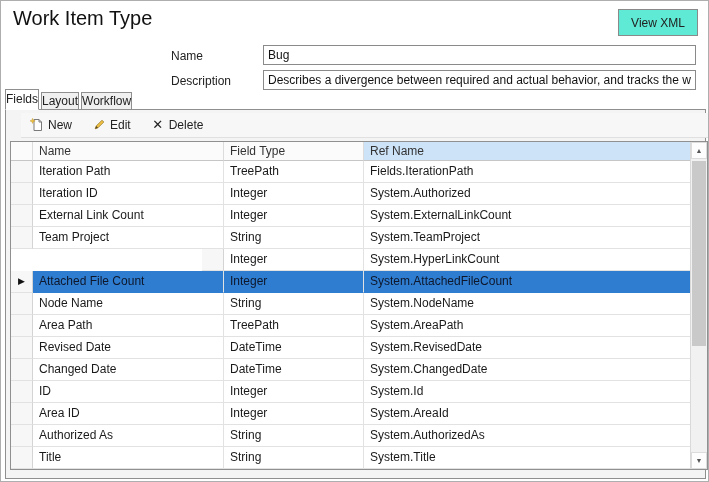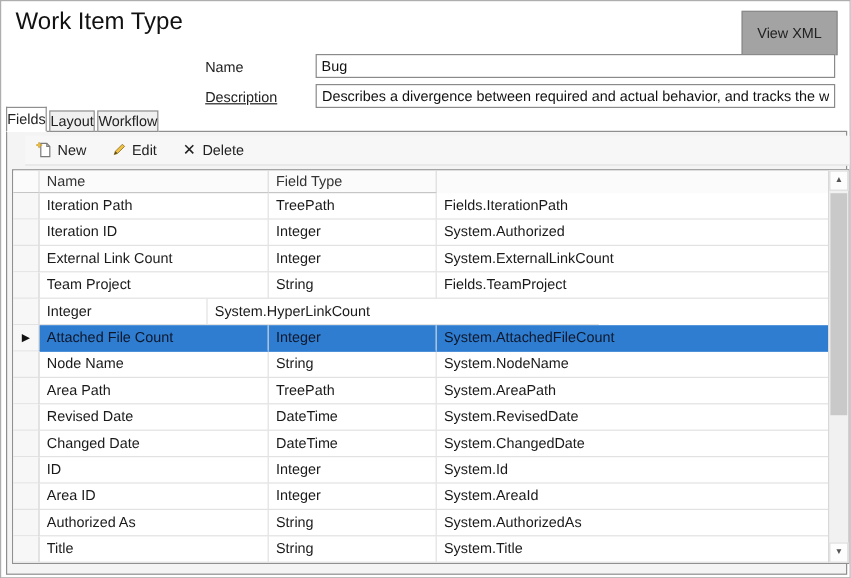--- a/index.html
+++ b/index.html
@@ -6,27 +6,27 @@
   *{box-sizing:border-box;font-family:"Liberation Sans","DejaVu Sans",sans-serif;}
 
   .window{
     position:relative;width:709px;height:482px;background:#ffffff;
     border:1px solid #aeaeae;overflow:hidden;font-size:12px;color:#1a1a1a;
   }
 
   .title{position:absolute;left:12px;top:6px;font-size:20px;font-weight:400;color:#111;}
 
   .view-xml{
-    position:absolute;top:8px;right:10px;width:80px;height:37px;
-    background:#a3a3a3;border:1px solid #8a8a8a;font-size:12px;color:#222;cursor:default;
+    position:absolute;top:8px;right:10px;width:80px;height:27px;
+    background:#5eead4;border:1px solid #8a8a8a;font-size:12px;color:#222;cursor:default;
   }
 
   .form-label{position:absolute;left:170px;width:90px;color:#222;}
   .name-label{top:48px;}
-  .desc-label{top:73px;text-decoration:underline;}
+  .desc-label{top:73px;}
   .form-input{
     position:absolute;left:262px;width:433px;height:20px;
     border:1px solid #8a8a8a;padding:2px 4px;font-size:12px;color:#111;
     white-space:nowrap;overflow:hidden;background:#fff;
   }
   .name-input{top:44px;}
   .desc-input{top:69px;}
 
   .tabstrip{position:absolute;left:4px;top:88px;height:21px;display:flex;align-items:flex-end;z-index:3;}
   .tab{
@@ -62,21 +62,21 @@
     height:19px;line-height:18px;padding-left:6px;color:#333;
     border-right:1px solid #dcdcdc;border-bottom:1px solid #c6c6c6;
     white-space:nowrap;overflow:hidden;
   }
   .ref-hl{background:var(--refhl,#cde3f7);border-right:none;}
   .w-sel{width:22px;padding-left:0;}
   .w-name{width:191px;}
   .w-type{width:140px;}
   .w-ref{width:326px;}
 
-  .grid-row{display:flex;height:22px;line-height:21px;}
+  .grid-row{display:flex;height:22px;line-height:21px;justify-content:flex-end;}
   .cell{
     padding-left:6px;border-right:1px solid #e2e2e2;border-bottom:1px solid #e2e2e2;
     white-space:nowrap;overflow:hidden;color:#1a1a1a;
   }
   .cell.selector{
     width:22px;padding-left:0;background:#f7f7f7;border-right:1px solid #d4d4d4;
     text-align:center;font-size:9px;color:#111;
   }
   .cell.c0{width:191px;}
   .cell.c1{width:140px;}
@@ -147,20 +147,21 @@
       <span>Delete</span>
     </div>
   </div>
 
   <div class="grid">
     <div class="grid-main">
       <div class="grid-header">
         <div class="hcell w-sel"></div>
         <div class="hcell w-name">Name</div>
         <div class="hcell w-type">Field Type</div>
+        <div class="hcell w-ref ref-hl">Ref Name</div>
       </div>
       <div class="grid-body">
           <div class="grid-row">
             <div class="cell selector"></div>
             <div class="cell c0">Iteration Path</div>
             <div class="cell c1">TreePath</div>
             <div class="cell c2">Fields.IterationPath</div>
           </div>
           <div class="grid-row">
             <div class="cell selector"></div>
@@ -171,21 +172,21 @@
           <div class="grid-row">
             <div class="cell selector"></div>
             <div class="cell c0">External Link Count</div>
             <div class="cell c1">Integer</div>
             <div class="cell c2">System.ExternalLinkCount</div>
           </div>
           <div class="grid-row">
             <div class="cell selector"></div>
             <div class="cell c0">Team Project</div>
             <div class="cell c1">String</div>
-            <div class="cell c2">Fields.TeamProject</div>
+            <div class="cell c2">System.TeamProject</div>
           </div>
           <div class="grid-row">
             <div class="cell selector"></div>
             <div class="cell c1">Integer</div>
             <div class="cell c2">System.HyperLinkCount</div>
           </div>
           <div class="grid-row selected">
             <div class="cell selector">▶</div>
             <div class="cell c0">Attached File Count</div>
             <div class="cell c1">Integer</div>

